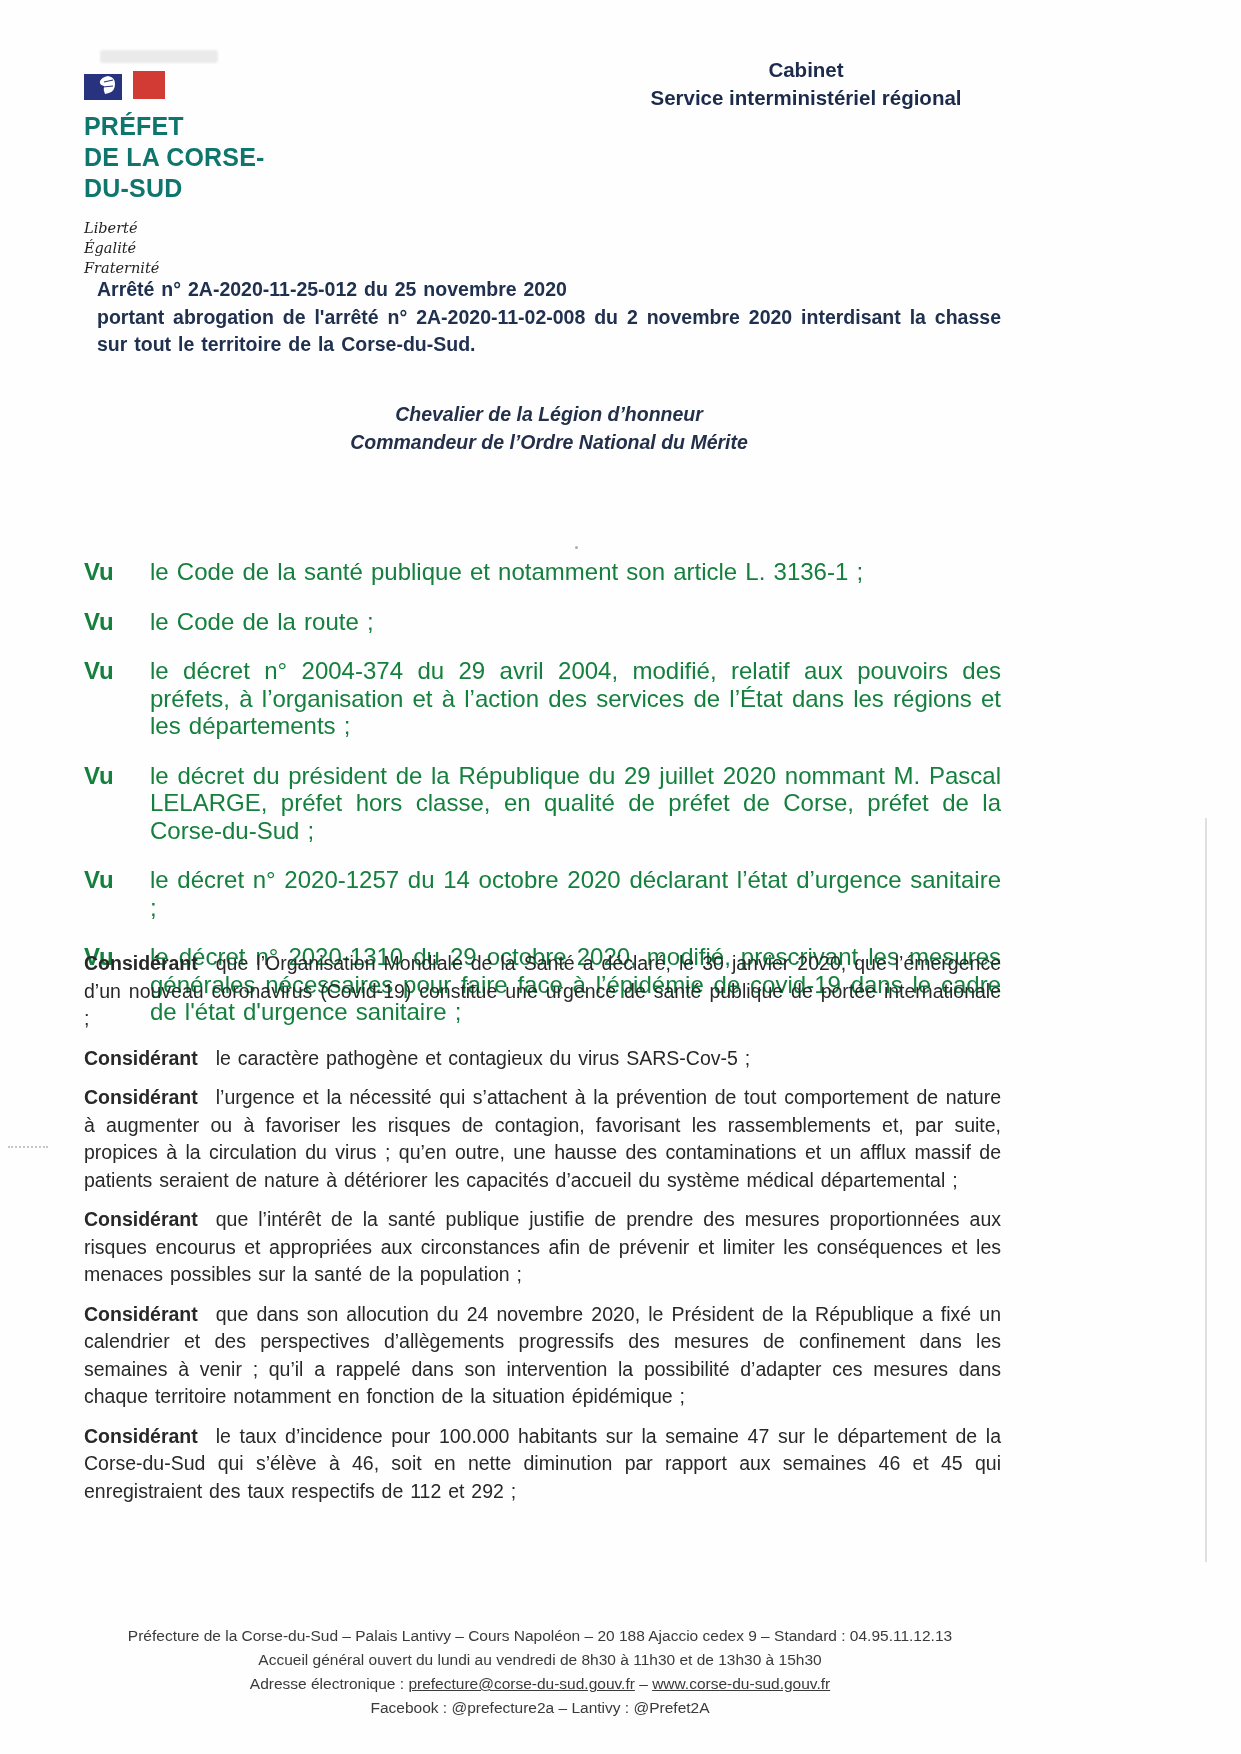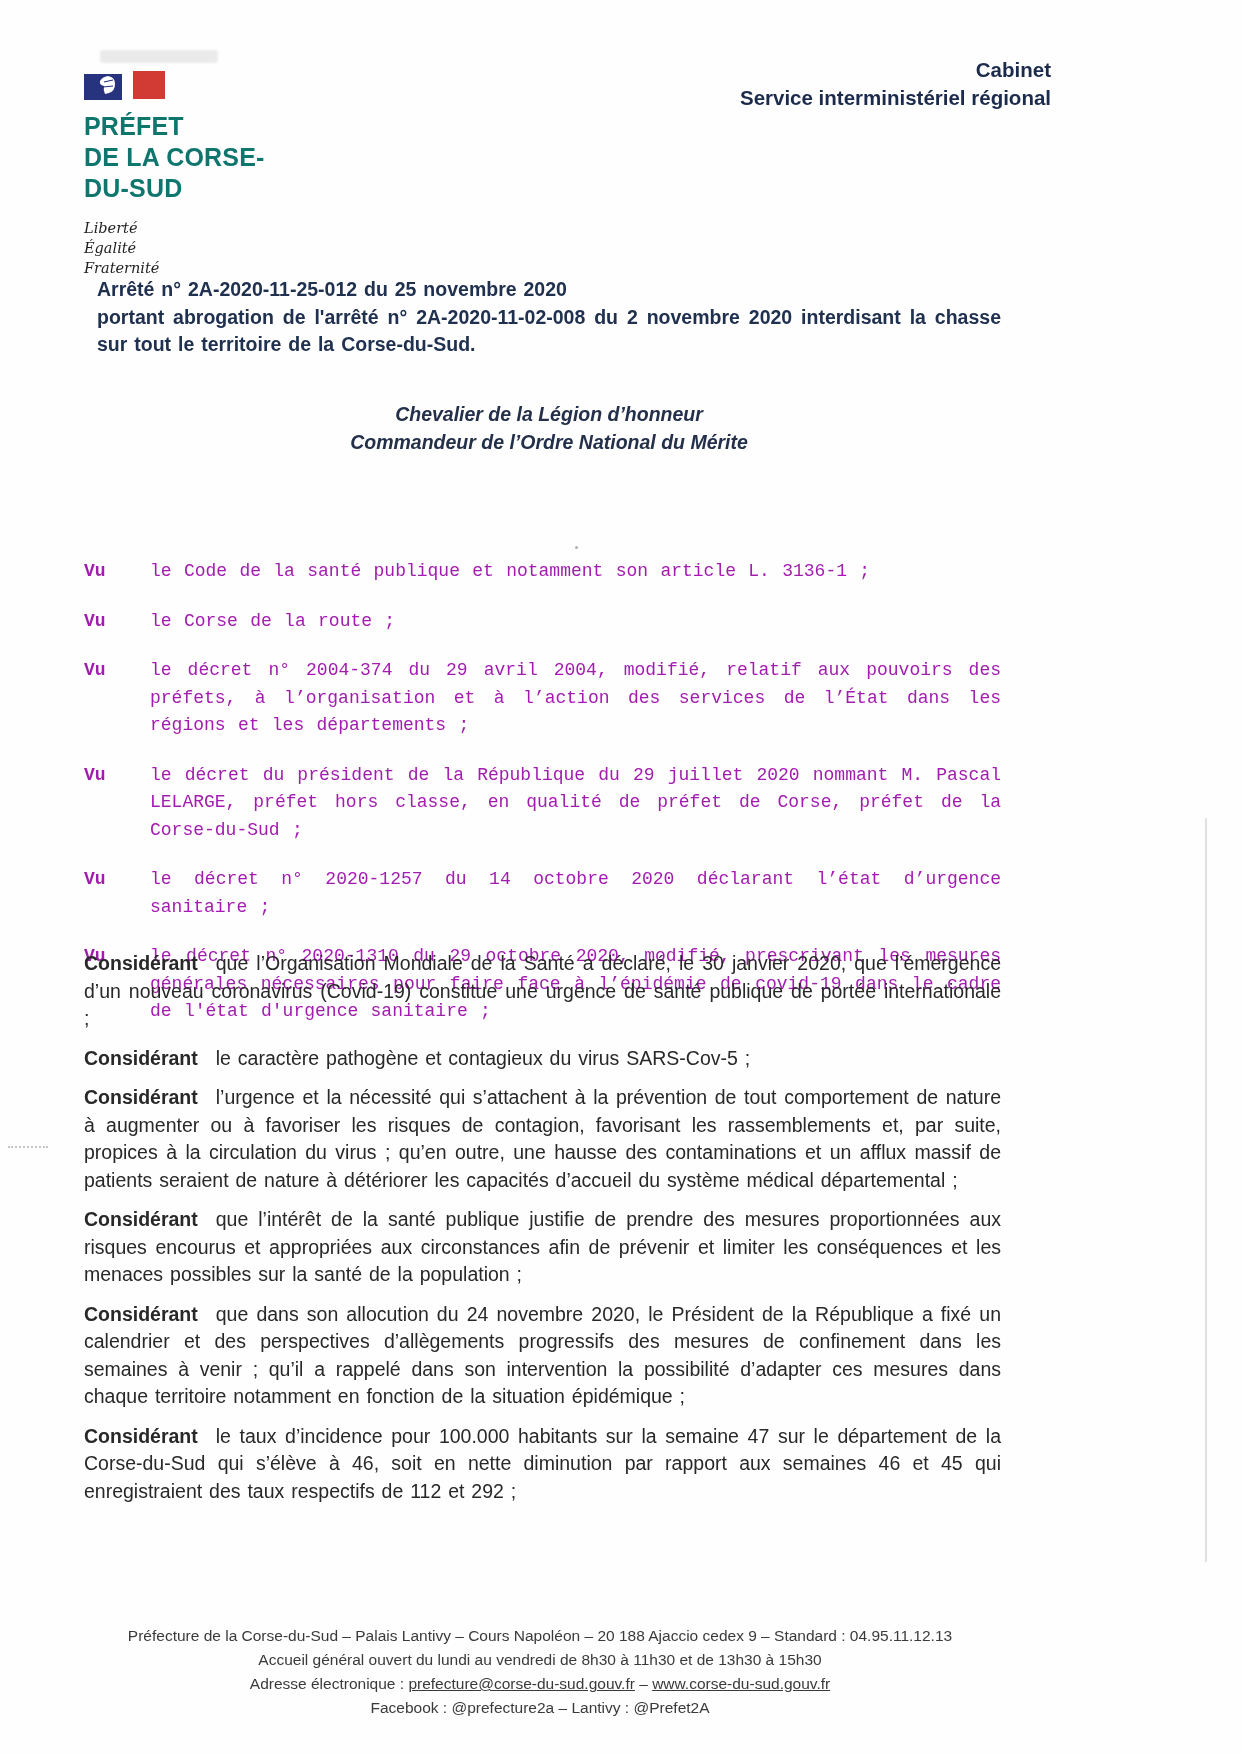--- a/index.html
+++ b/index.html
@@ -13,33 +13,33 @@
   }
   
   .logo{position:absolute;left:84px;top:70px;width:300px;}
   .scan-smudge{position:absolute;left:100px;top:50px;width:118px;height:13px;
     background:#c2c2c2;opacity:.32;filter:blur(1px);border-radius:3px;}
   .flag{position:relative;height:32px;margin-bottom:9px;}
   .org{font-weight:bold;font-size:25px;line-height:31px;color:#0f766e;letter-spacing:.2px;}
   .motto{margin-top:14px;font-family:"DejaVu Serif", serif;font-style:italic;
     font-size:14.5px;line-height:20px;color:#1f1f1f;}
   
-  .header-right{position:absolute;top:56px;left:561px;width:490px;text-align:right;
+  .header-right{position:absolute;top:56px;left:561px;width:490px;text-align:center;
     font-weight:bold;font-size:20.5px;line-height:27.5px;color:#1c2b4c;}
   
   .title-block{position:absolute;left:97px;top:276px;width:904px;
     font-weight:bold;font-size:19.5px;line-height:27.5px;color:#20304f;word-spacing:1.5px;}
   .title-line2{text-align:justify;}
   
   .salutation{position:absolute;left:97px;top:401px;width:904px;text-align:center;
     font-style:italic;font-weight:bold;font-size:19.5px;line-height:27.5px;color:#24304a;}
   
   .vu-list{position:absolute;left:84px;top:558px;width:917px;}
   .vu-item{position:relative;padding-left:66px;margin-bottom:22px;
-    text-align:justify;font-size:18px;line-height:27.5px;word-spacing:1.5px;color:#a21caf;font-family:Liberation Mono, monospace;}
+    text-align:justify;font-size:24px;line-height:27.5px;word-spacing:1.5px;color:#15803d;}
   .vu-label{position:absolute;left:0;top:0;font-weight:bold;}
   
   .considerants{position:absolute;left:84px;top:950px;width:917px;}
   .cons-item{margin:0 0 12px 0;text-align:justify;
     font-size:19.5px;line-height:27.5px;word-spacing:1.5px;color:#282828;}
   .cons-label{font-weight:bold;margin-right:18px;}
   
   .footer{position:absolute;left:40px;top:1624px;width:1000px;text-align:center;
     font-size:15.5px;line-height:24px;color:#3a3a3a;}
   .footer a{color:#3a3a3a;text-decoration:underline;cursor:pointer;}
@@ -94,21 +94,21 @@
     <div>Commandeur de l’Ordre National du Mérite</div>
   </div>
 
   <div class="vu-list">
     <div class="vu-item">
       <span class="vu-label">Vu</span>
       <span>le Code de la santé publique et notamment son article L. 3136-1 ;</span>
     </div>
     <div class="vu-item">
       <span class="vu-label">Vu</span>
-      <span>le Corse de la route ;</span>
+      <span>le Code de la route ;</span>
     </div>
     <div class="vu-item">
       <span class="vu-label">Vu</span>
       <span>le décret n° 2004-374 du 29 avril 2004, modifié, relatif aux pouvoirs des préfets, à l’organisation et à l’action des services de l’État dans les régions et les départements ;</span>
     </div>
     <div class="vu-item">
       <span class="vu-label">Vu</span>
       <span>le décret du président de la République du 29 juillet 2020 nommant M. Pascal LELARGE, préfet hors classe, en qualité de préfet de Corse, préfet de la Corse-du-Sud ;</span>
     </div>
     <div class="vu-item">

